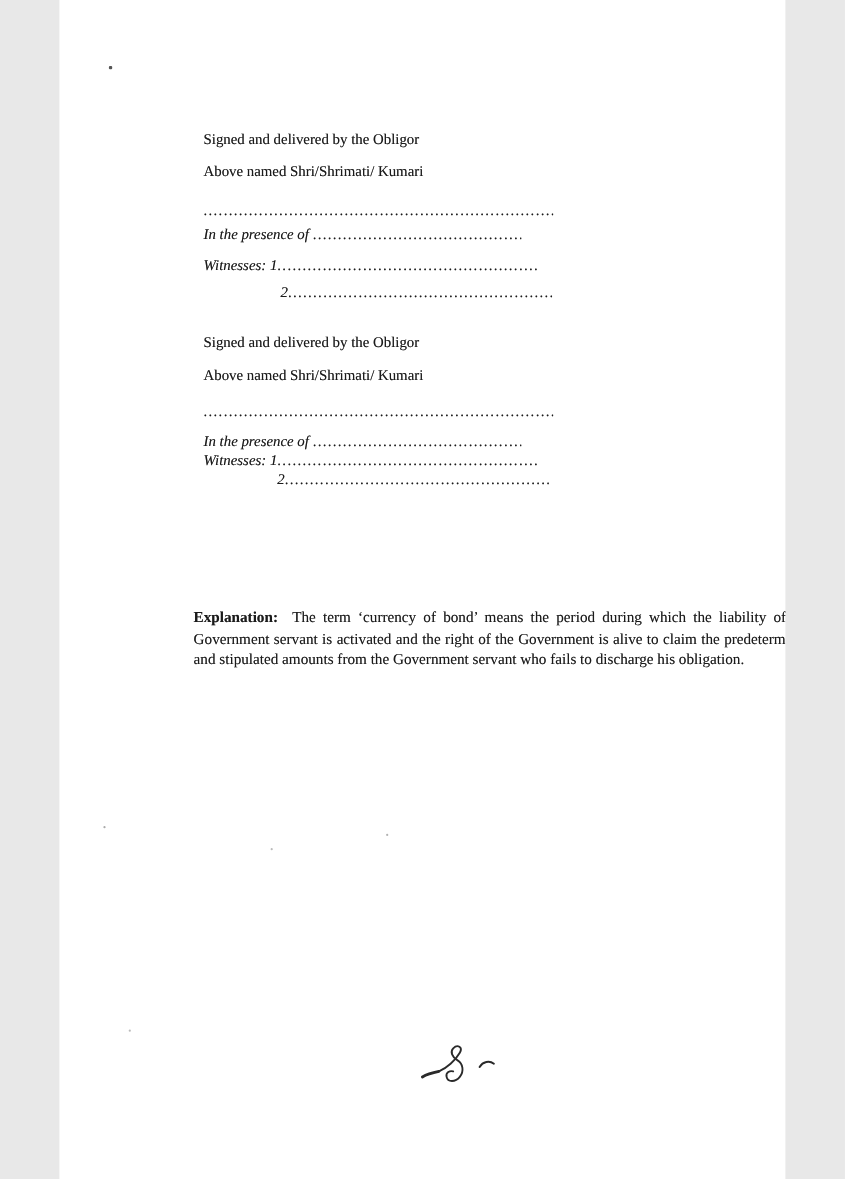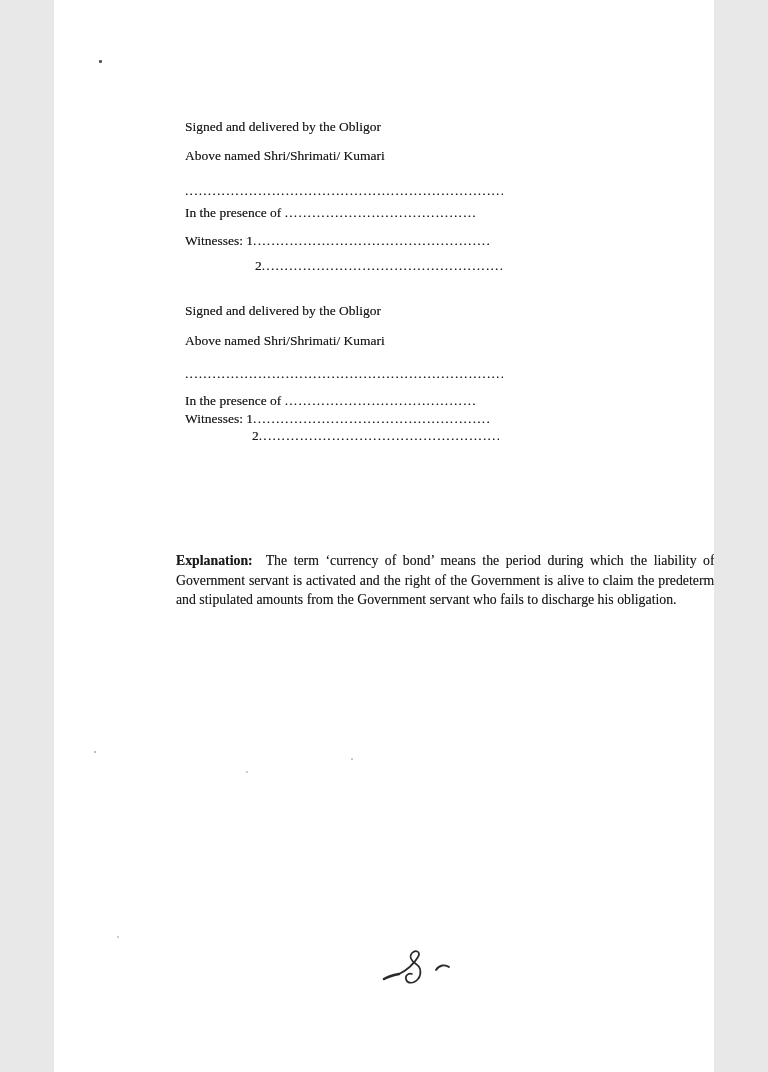--- a/index.html
+++ b/index.html
@@ -35,21 +35,21 @@
     height: 16px;
     line-height: 16px;
     vertical-align: bottom;
     letter-spacing: 1.2px;
   }
   .fill-row .dots  { width: 318px; }
   .dots-presence   { width: 190px; }
   .dots-w1         { width: 238px; }
   .dots-w2         { width: 240px; }
 
-  .row-label { white-space: pre; }
+  .row-label { white-space: pre; font-style: italic; }
 
   
   .sig-block-1 .line-above    { margin-top: 13px; }
   .sig-block-1 .fill-row      { margin-top: 19px; }
   .sig-block-1 .row-presence  { margin-top: 6px; }
   .sig-block-1 .row-witnesses { margin-top: 12px; }
   .sig-block-1 .row-witness2  { margin-top: 9px; margin-left: 70px; }
 
   
   .sig-block-2 .line-above    { margin-top: 14px; }

